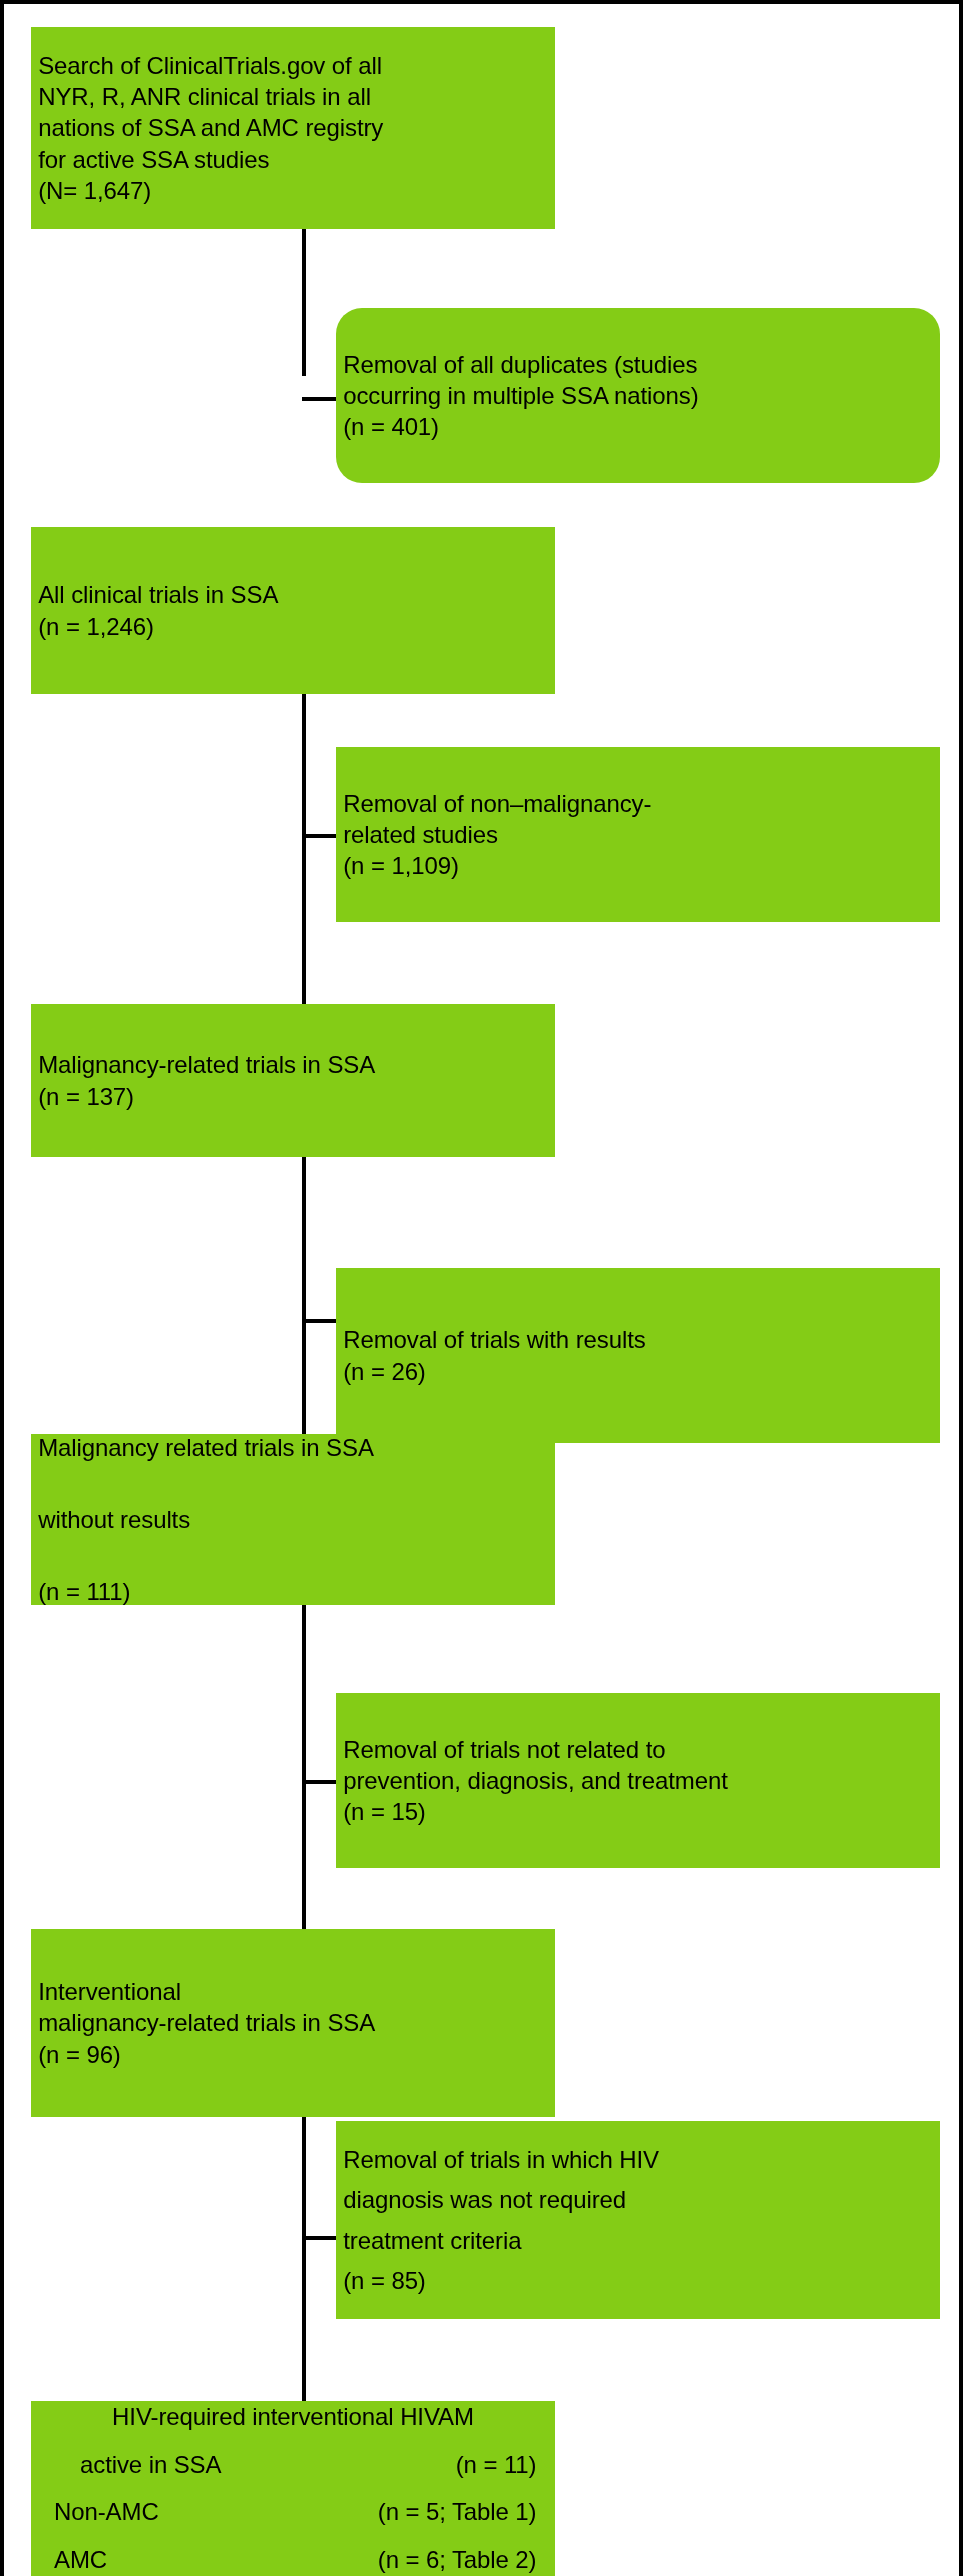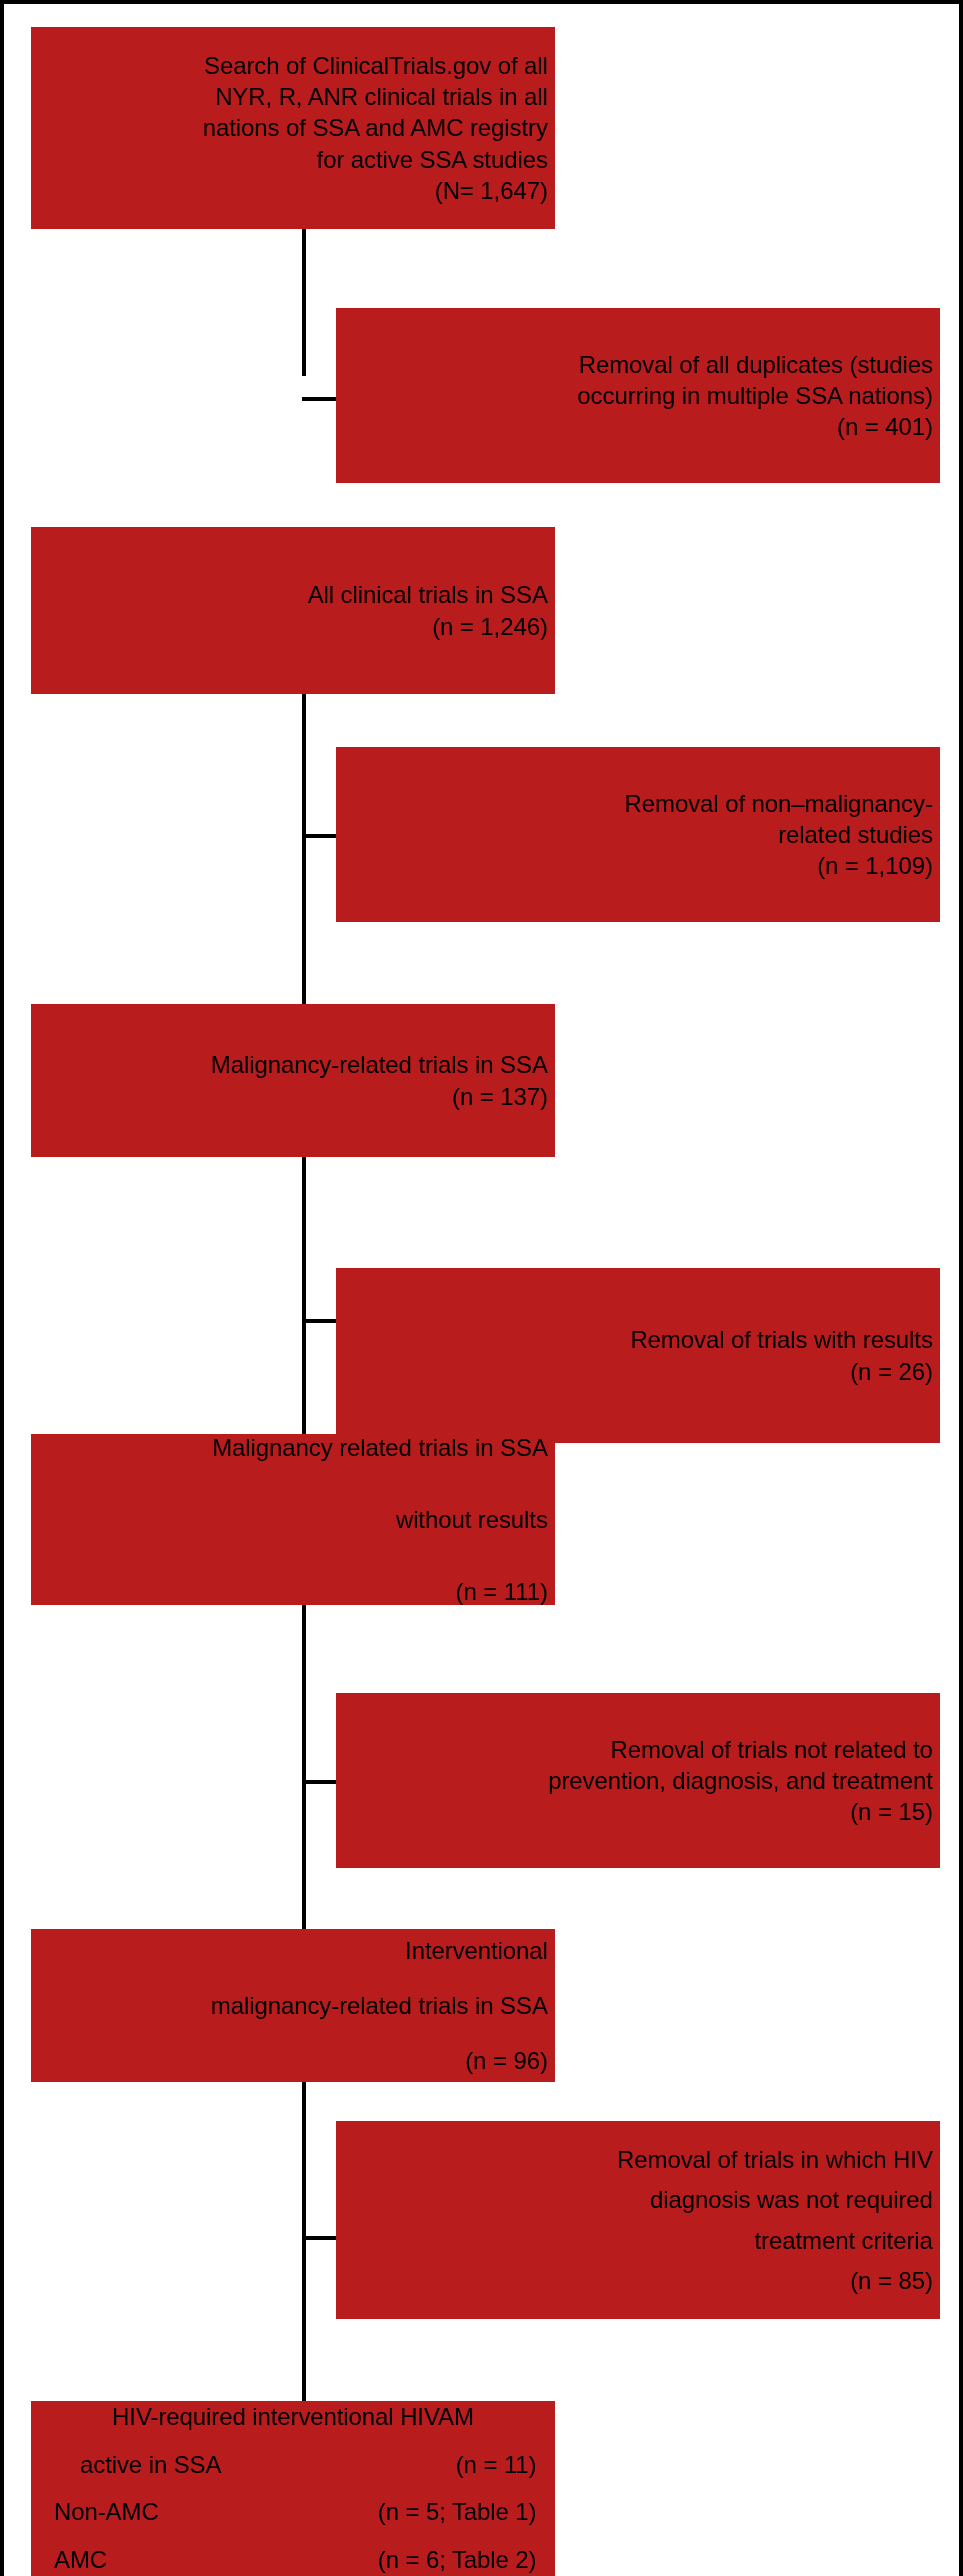--- a/index.html
+++ b/index.html
@@ -21,25 +21,25 @@
     overflow: hidden;
   }
   #flow-canvas {
     position: absolute;
     inset: 0;
   }
   
   .node {
     position: absolute;
     box-sizing: border-box;
-    background: #b91c1c;
+    background: #84cc16;
     color: #000000;
     display: flex;
     flex-direction: column;
-    align-items: flex-end;
+    align-items: flex-start;
     justify-content: center;
     text-align: center;
     font-size: 24px;
     line-height: 1.30;
     padding: 3.1px 7.2px;
     letter-spacing: -0.1px;
   }
   .node .ln { display: block; white-space: nowrap; }
   
   .conn-v {
@@ -97,21 +97,21 @@
     <div class="conn-h" style="left:298px; top:2232px; width:36px;"></div>
 
     <div class="node" style="left:27px; top:23px; width:524px; height:202px;">
       <span class="ln">Search of ClinicalTrials.gov of all</span>
       <span class="ln">NYR, R, ANR clinical trials in all</span>
       <span class="ln">nations of SSA and AMC registry</span>
       <span class="ln">for active SSA studies</span>
       <span class="ln">(N= 1,647)</span>
     </div>
 
-    <div class="node" style="left:332px; top:304px; width:604px; height:175px;">
+    <div class="node" style="left:332px; top:304px; width:604px; height:175px;border-radius:26px;">
       <span class="ln">Removal of all duplicates (studies</span>
       <span class="ln">occurring in multiple SSA nations)</span>
       <span class="ln">(n = 401)</span>
     </div>
 
     <div class="node" style="left:27px; top:523px; width:524px; height:167px;">
       <span class="ln">All clinical trials in SSA</span>
       <span class="ln">(n = 1,246)</span>
     </div>
 
@@ -136,21 +136,21 @@
       <span class="ln">without results</span>
       <span class="ln">(n = 111)</span>
     </div>
 
     <div class="node" style="left:332px; top:1689px; width:604px; height:175px;">
       <span class="ln">Removal of trials not related to</span>
       <span class="ln">prevention, diagnosis, and treatment</span>
       <span class="ln">(n = 15)</span>
     </div>
 
-    <div class="node" style="left:27px; top:1925px; width:524px; height:153px;gap:24px;">
+    <div class="node" style="left:27px; top:1925px; width:524px; height:188px;">
       <span class="ln">Interventional</span>
       <span class="ln">malignancy-related trials in SSA</span>
       <span class="ln">(n = 96)</span>
     </div>
 
     <div class="node" style="left:332px; top:2117px; width:604px; height:198px;gap:9px;">
       <span class="ln">Removal of trials in which HIV</span>
       <span class="ln">diagnosis was not required</span>
       <span class="ln">treatment criteria</span>
       <span class="ln">(n = 85)</span>

